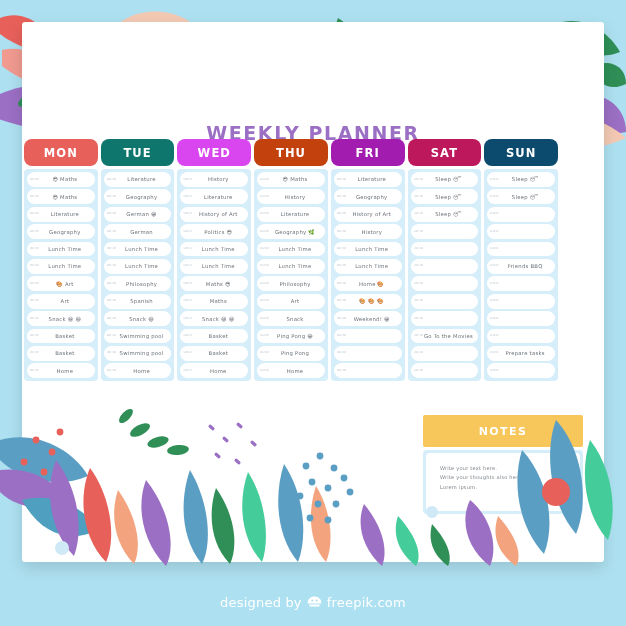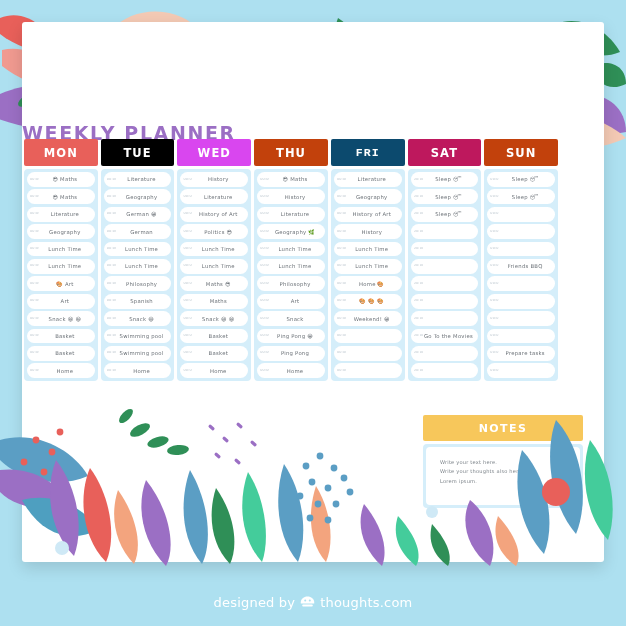--- a/index.html
+++ b/index.html
@@ -34,21 +34,21 @@
     border-radius: 3px;
     box-shadow: 0 6px 16px rgba(0,0,0,0.13);
     z-index: 2;
     overflow: hidden;
   }
 
   .planner-title {
     position: absolute;
     left: 0; right: 0;
     top: 100px;
-    text-align: left;
+    text-align: center;
     font-family: "DejaVu Sans", sans-serif;
     font-size: 19px;
     font-weight: bold;
     letter-spacing: 1.6px;
     color: #9b6fc4;
   }
 
   
   .grid {
     position: absolute;
@@ -67,21 +67,21 @@
 
   .day-head {
     height: 27px;
     display: flex;
     align-items: center;
     justify-content: center;
     color: #ffffff;
     font-size: 11.5px;
     font-weight: bold;
     letter-spacing: 1.1px;
-    border-radius: 2px;
+    border-radius: 8px;
   }
 
   .slots {
     margin-top: 3px;
     background: #d5eefa;
     border-radius: 4px;
     padding: 3px 3px;
   }
 
   .slot {
@@ -120,21 +120,21 @@
 
   
   .notes-box {
     position: absolute;
     left: 423px;
     top: 415px;
     width: 160px;
     z-index: 3;
   }
   .notes-head {
-    height: 26px;
+    height: 32px;
     background: #f7c75b;
     border-radius: 2px;
     display: flex;
     align-items: center;
     justify-content: center;
     color: #ffffff;
     font-size: 11px;
     font-weight: bold;
     letter-spacing: 1.4px;
   }
@@ -324,21 +324,21 @@
           <span class="slot-time">00:00</span>
           <span class="slot-text">Basket</span>
         </div>
         <div class="slot">
           <span class="slot-time">00:00</span>
           <span class="slot-text">Home</span>
         </div>
       </div>
     </div>
     <div class="day-col">
-      <div class="day-head" style="background: #000000;">TUE</div>
+      <div class="day-head" style="background: #0f766e;">TUE</div>
       <div class="slots">
         <div class="slot">
           <span class="slot-time">00:00</span>
           <span class="slot-text">Literature</span>
         </div>
         <div class="slot">
           <span class="slot-time">00:00</span>
           <span class="slot-text">Geography</span>
         </div>
         <div class="slot">
@@ -483,21 +483,21 @@
           <span class="slot-time">00:00</span>
           <span class="slot-text">Ping Pong</span>
         </div>
         <div class="slot">
           <span class="slot-time">00:00</span>
           <span class="slot-text">Home</span>
         </div>
       </div>
     </div>
     <div class="day-col">
-      <div class="day-head" style="background: #0c4a6e; font-family: Liberation Mono, monospace;">FRI</div>
+      <div class="day-head" style="background: #a21caf;">FRI</div>
       <div class="slots">
         <div class="slot">
           <span class="slot-time">00:00</span>
           <span class="slot-text">Literature</span>
         </div>
         <div class="slot">
           <span class="slot-time">00:00</span>
           <span class="slot-text">Geography</span>
         </div>
         <div class="slot">
@@ -589,21 +589,21 @@
           <span class="slot-time">00:00</span>
           <span class="slot-text"></span>
         </div>
         <div class="slot">
           <span class="slot-time">00:00</span>
           <span class="slot-text"></span>
         </div>
       </div>
     </div>
     <div class="day-col">
-      <div class="day-head" style="background: #c2410c;">SUN</div>
+      <div class="day-head" style="background: #0c4a6e;">SUN</div>
       <div class="slots">
         <div class="slot">
           <span class="slot-time">00:00</span>
           <span class="slot-text">Sleep 😴</span>
         </div>
         <div class="slot">
           <span class="slot-time">00:00</span>
           <span class="slot-text">Sleep 😴</span>
         </div>
         <div class="slot">
@@ -731,14 +731,14 @@
 <div class="credit">
   <span>designed by</span>
   <span class="credit-logo">
     <svg width="15" height="13" viewBox="0 0 15 13">
       <path d="M7.5 0.6 C11.2 0.6 14.2 3.1 14.2 6.2 L14.2 7.6 L0.8 7.6 L0.8 6.2 C0.8 3.1 3.8 0.6 7.5 0.6 Z" fill="#ffffff"></path>
       <rect x="2.2" y="8.6" width="10.6" height="1.9" rx="0.95" fill="#ffffff"></rect>
       <circle cx="5.2" cy="4.4" r="1" fill="#ade0f0"></circle>
       <circle cx="9.8" cy="4.4" r="1" fill="#ade0f0"></circle>
     </svg>
   </span>
-  <span>thoughts.com</span>
+  <span>freepik.com</span>
 </div>
 
 </body></html>

